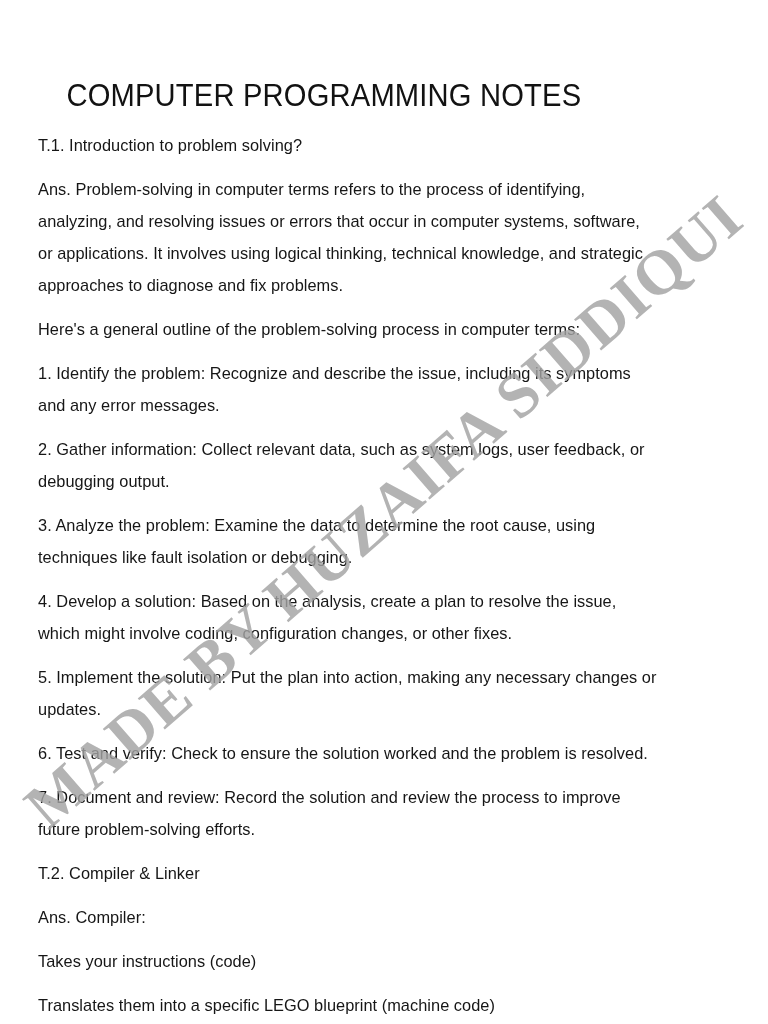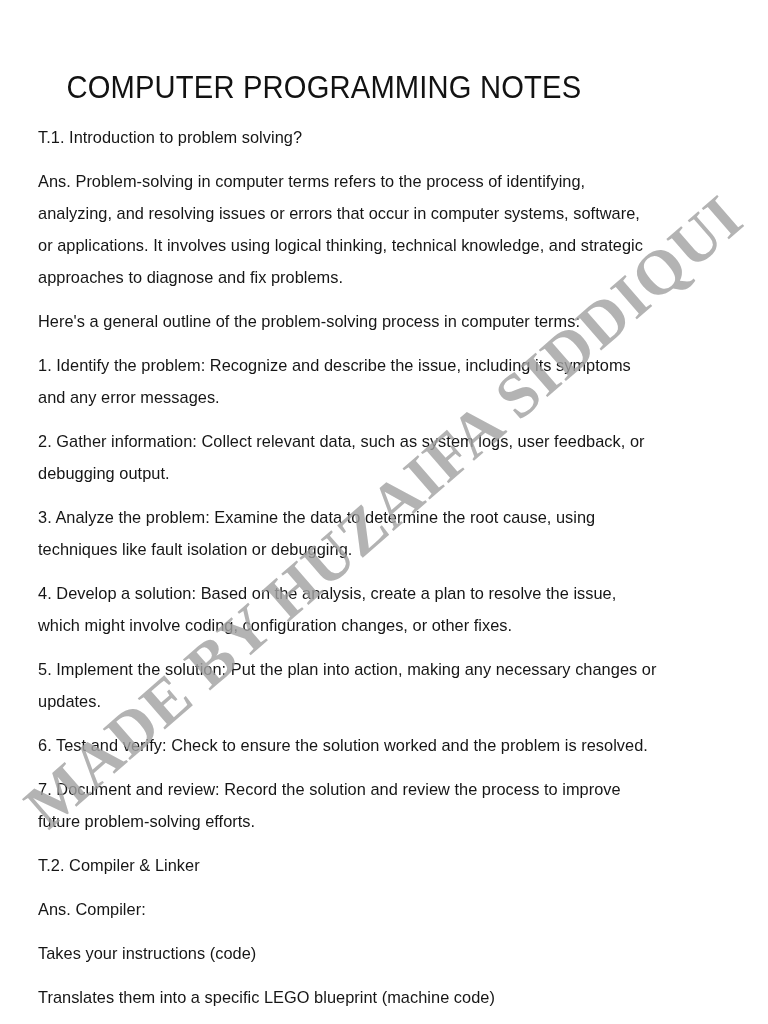--- a/index.html
+++ b/index.html
@@ -39,21 +39,21 @@
     letter-spacing: 1px;
     color: #a3a3a3;
     opacity: 0.82;
     user-select: none;
   }
 
   
   .content {
     position: relative;
     z-index: 1;
-    padding: 8px 100px 0 38px;
+    padding: 16px 100px 0 38px;
   }
 
   .doc-title {
     margin: 0;
     padding-top: 62px;
     padding-right: 62px;
     text-align: center;
     font-family: "Liberation Sans", "DejaVu Sans", sans-serif;
     font-size: 31px;
     font-weight: 400;

